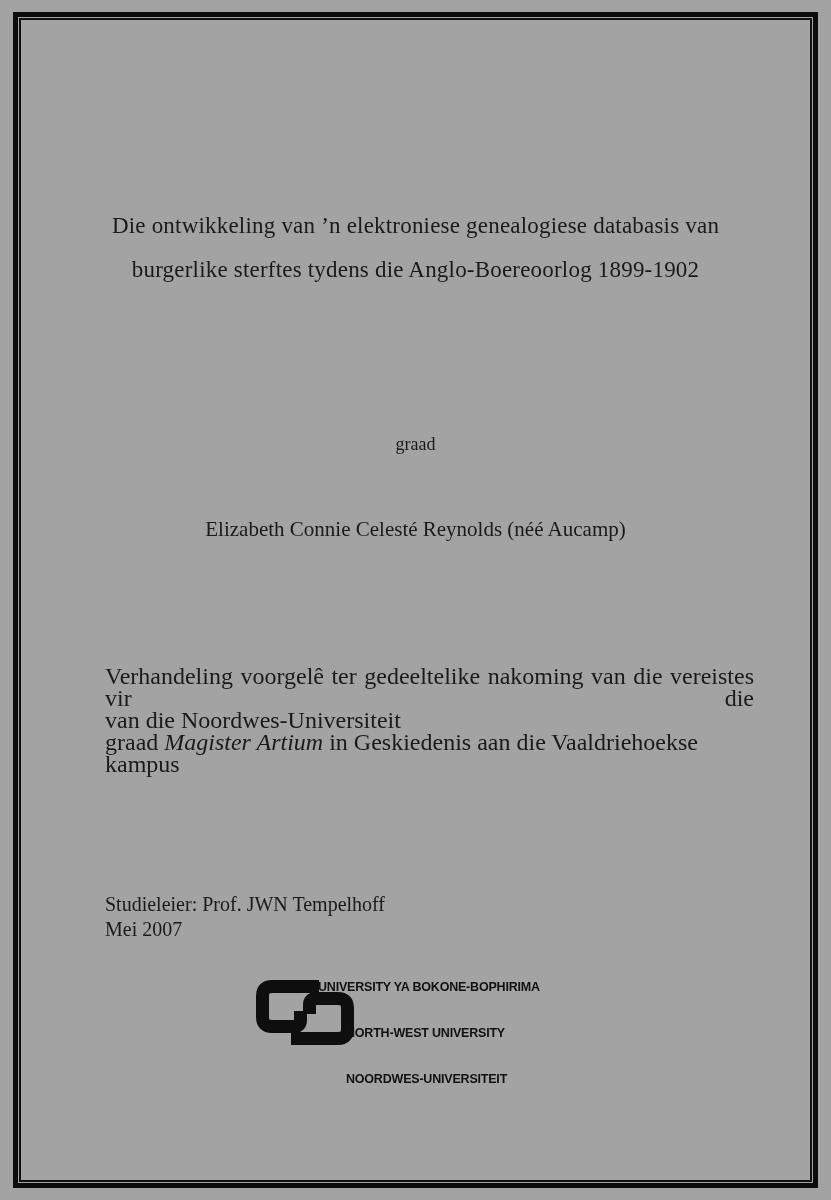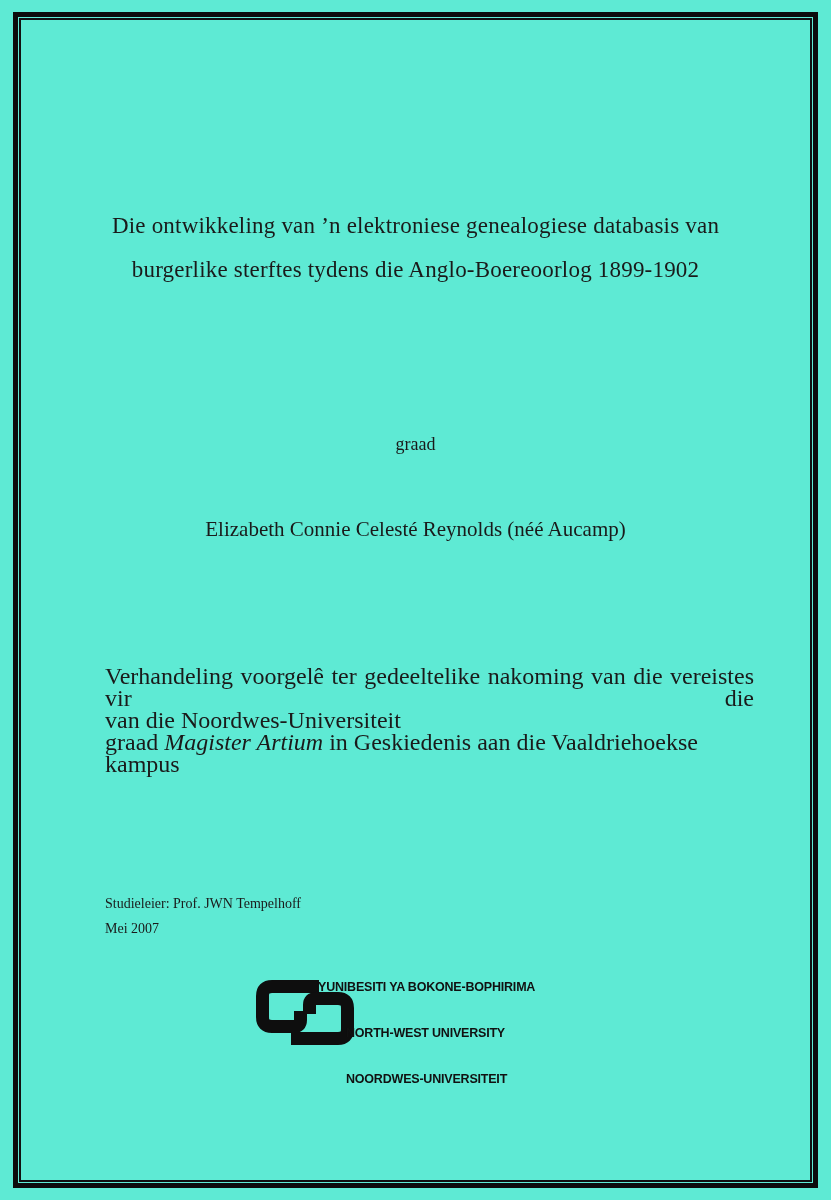--- a/index.html
+++ b/index.html
@@ -5,21 +5,21 @@
   html, body { margin: 0; padding: 0; }
   body {
     width: 831px; height: 1200px;
     background: #ffffff;
     font-family: "Liberation Serif", serif;
     color: #1a1a1a;
   }
   .page {
     position: relative;
     width: 831px; height: 1200px;
-    background: #5eead4;
+    background: #a3a3a3;
     overflow: hidden;
   }
   
   .frame {
     position: absolute;
     top: 12px; left: 13px; right: 13px; bottom: 12px;
     border: 5px solid #0c0c0c;
   }
   .frame-inner {
     position: absolute;
@@ -53,21 +53,21 @@
     line-height: 22px;
   }
   .statement .just {
     text-align: justify;
     text-align-last: justify;
   }
   .statement em { font-style: italic; }
   .supervisor-block {
     position: absolute;
     top: 892px; left: 105px;
-    font-size: 14px;
+    font-size: 20px;
     line-height: 24.5px;
   }
   .logo {
     position: absolute;
     top: 978px; left: 256px;
     width: 340px; height: 72px;
   }
   .logo-mark {
     position: absolute;
     left: 0; top: 2px;
@@ -115,19 +115,19 @@
   </div>
 
   <div class="logo">
     <svg class="logo-mark" width="98" height="66" viewBox="0 0 98 66" aria-hidden="true">
 
       <path d="M 63 6.5 H 16 Q 6.5 6.5 6.5 16 V 37 Q 6.5 46.5 16 46.5 H 38 Q 44.5 46.5 44.5 40 V 31" fill="none" stroke="#0e0e0e" stroke-width="13"></path>
 
       <path d="M 35 58.5 H 82 Q 91.5 58.5 91.5 49 V 28 Q 91.5 18.5 82 18.5 H 60 Q 53.5 18.5 53.5 25 V 34" fill="none" stroke="#0e0e0e" stroke-width="13"></path>
     </svg>
     <div class="logo-text">
-      <div>YUNIBESITI YA BOKONE-BOPHIRIMA</div>
+      <div>UNIVERSITY YA BOKONE-BOPHIRIMA</div>
       <div class="indent">NORTH-WEST UNIVERSITY</div>
       <div class="indent">NOORDWES-UNIVERSITEIT</div>
     </div>
   </div>
 
 </div>
 
 </body></html>

